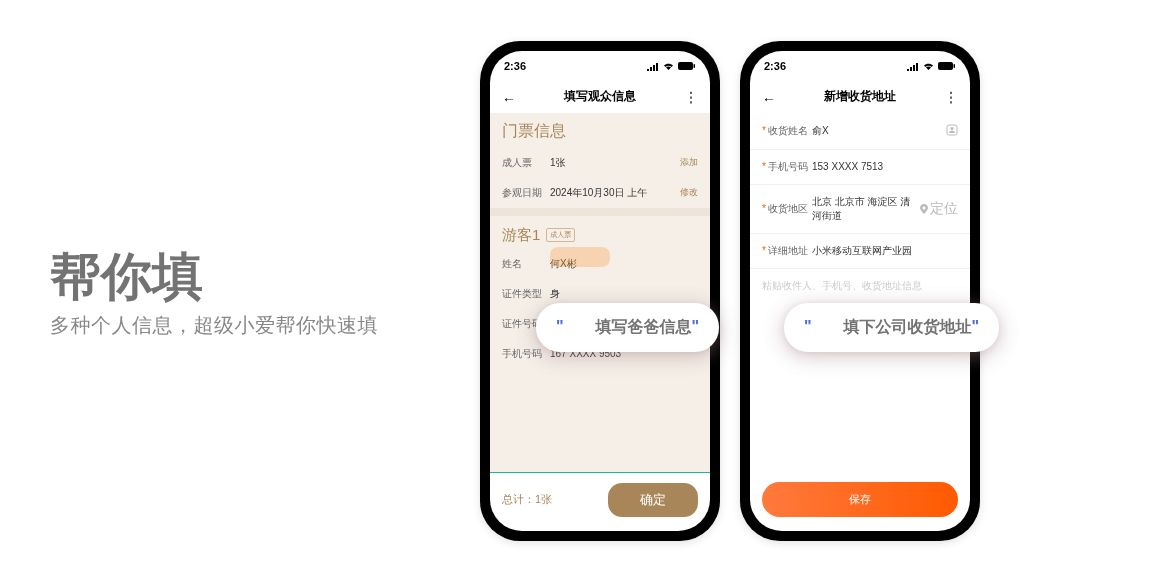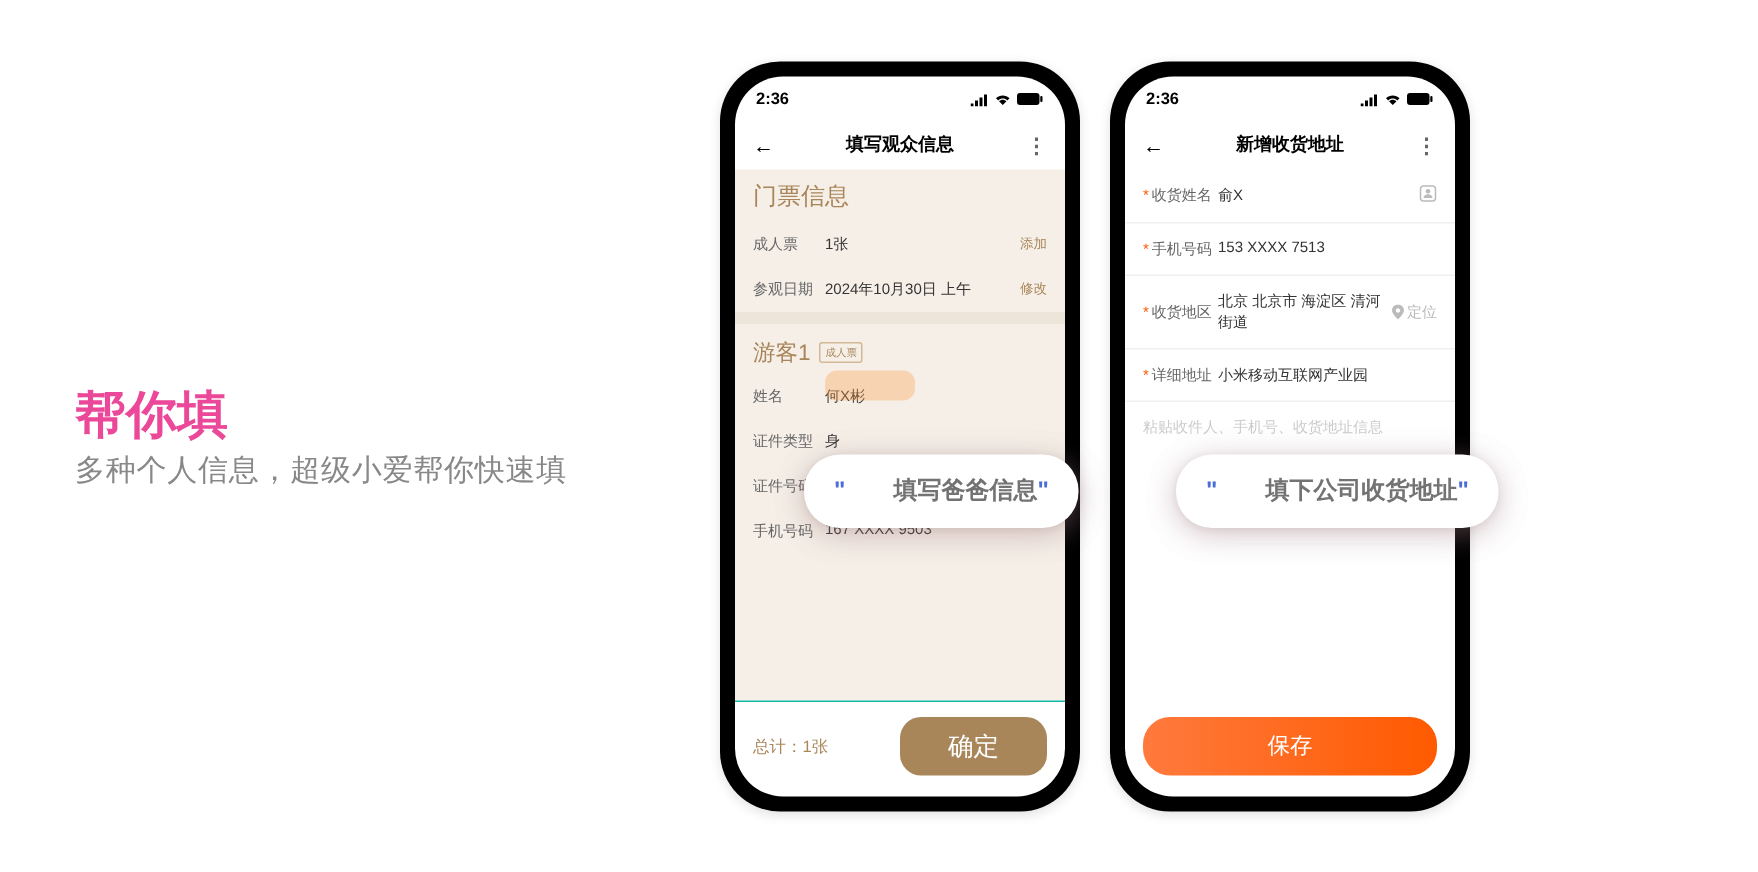--- a/index.html
+++ b/index.html
@@ -11,23 +11,23 @@
       display: flex;
       align-items: center;
       overflow: hidden;
     }
     .left-text {
       flex: 0 0 auto;
       padding-left: 50px;
       width: 480px;
     }
     .title {
-      font-size: 34px;
+      font-size: 51px;
       font-weight: 700;
-      color: #ec4899;
+      color: #737373;
     }
     .subtitle {
       font-size: 20px;
       color: #888;
       letter-spacing: 0.5px;
     }
     .phones {
       display: flex;
       gap: 20px;
       padding-right: 40px;
@@ -110,49 +110,49 @@
       display: flex;
       align-items: center;
       justify-content: space-between;
       padding: 10px 12px 14px;
       border-top: 1px solid #14b8a6;
     }
     .total-text { font-size: 11px; color: #a9865a; font-weight: 500; }
     .confirm-btn {
       background: #a9865a;
       color: #fff;
-      font-size: 17px;
+      font-size: 13px;
       padding: 8px 32px;
       border-radius: 14px;
       font-weight: 500;
     }
     
     .field-row {
       display: flex;
       align-items: center;
       padding: 10px 12px;
       border-bottom: 0.5px solid #f0f0f0;
     }
     .field-label { width: 50px; color: #666; font-size: 10px; }
     .field-value { flex: 1; color: #333; font-size: 10px; }
-    .field-icon { color: #bbb; font-size: 10px; justify-content: center; }
+    .field-icon { color: #bbb; font-size: 14px; justify-content: center; }
     .placeholder {
       color: #ccc;
       font-size: 10px;
       padding: 10px 12px;
     }
     .req::before { content: "*"; color: #ff5a00; margin-right: 2px; }
     .save-btn {
       margin: 0 12px 14px;
       background: linear-gradient(90deg, #ff7a3d, #ff5a00);
       color: #fff;
       text-align: center;
       padding: 10px;
       border-radius: 18px;
-      font-size: 15px;
+      font-size: 11px;
       font-weight: 500;
     }
     .spacer { flex: 1; }
     
     .bubble {
       position: absolute;
       background: #fff;
       border-radius: 24px;
       padding: 14px 20px;
       font-size: 16px;

